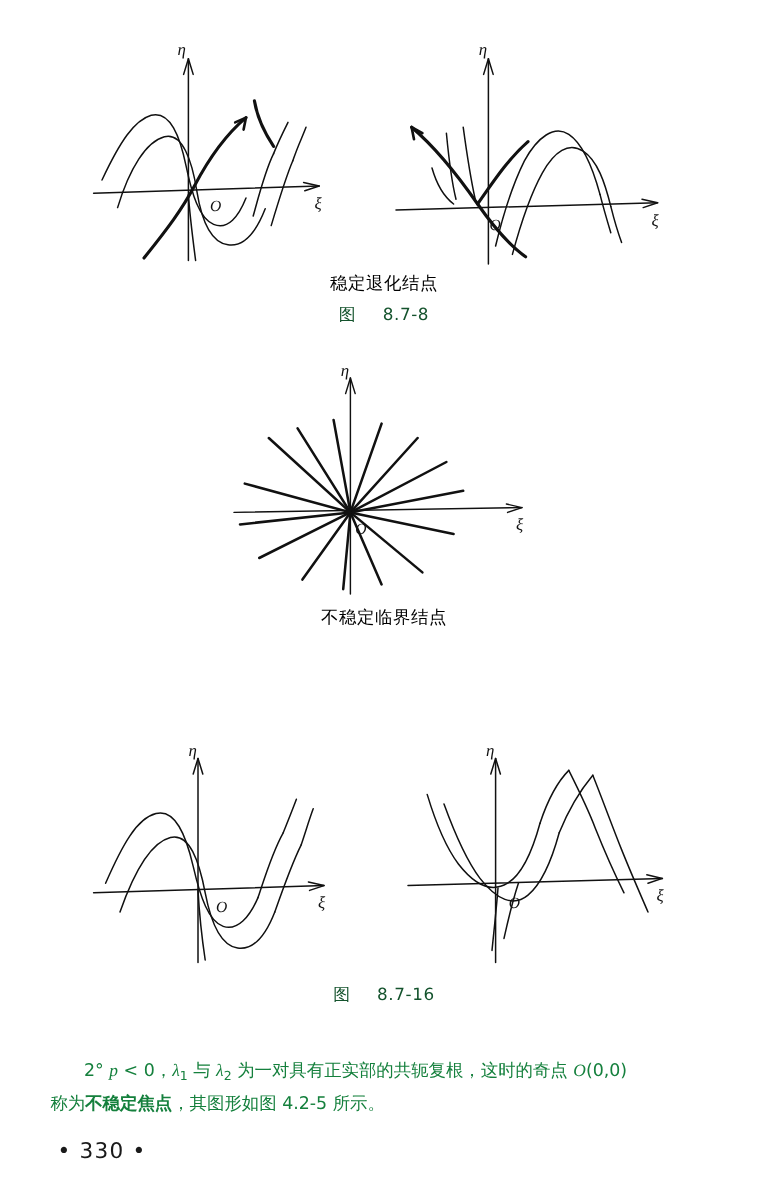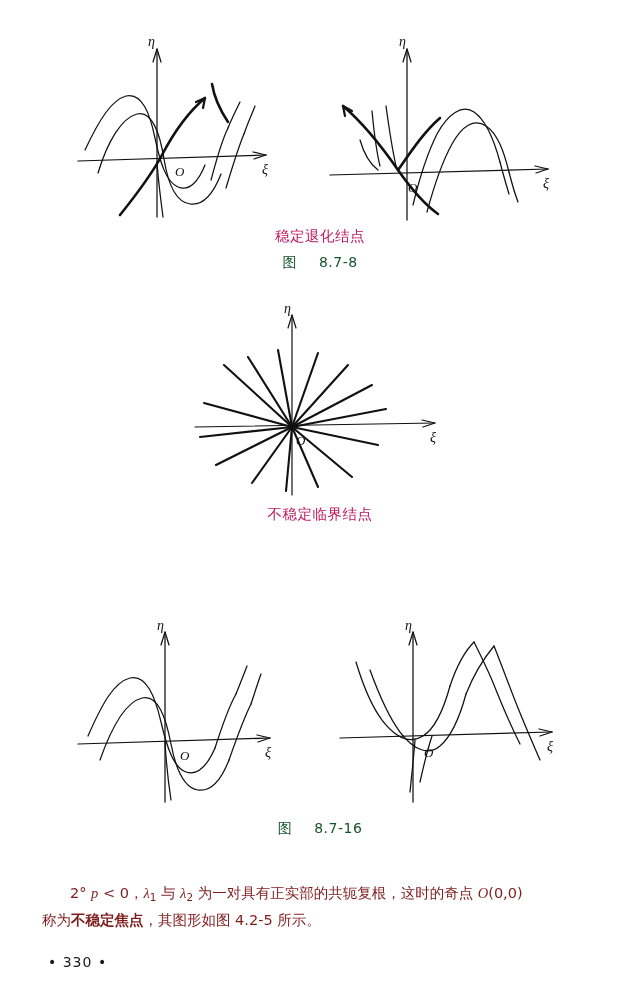--- a/index.html
+++ b/index.html
@@ -26,49 +26,49 @@
   .fig-svg-wrap {
     position: relative;
     width: 100%;
   }
   svg { display: block; }
   .caption {
     text-align: center;
     font-size: 14.5px;
     letter-spacing: 0.5px;
     font-family: "DejaVu Sans", sans-serif;
-    color: #be185d;
+    color: #000000;
   }
   .fig-num {
     text-align: center;
     font-size: 14px;
     font-family: "DejaVu Sans", sans-serif;
     color: #14532d;
     margin-top: 8px;
     letter-spacing: 0.5px;
   }
   .fig-num .lbl { margin-right: 22px; }
   .body-text {
     position: absolute;
     left: 42px;
     right: 38px;
     font-size: 14.5px;
     line-height: 1.85;
     font-family: "DejaVu Sans", sans-serif;
-    color: #7f1d1d;
+    color: #15803d;
   }
   .body-text .indent { display: inline-block; width: 28px; }
   .bold { font-weight: bold; }
   .italic { font-style: italic; font-family: "Liberation Serif", serif; }
   .sub { font-size: 0.72em; vertical-align: -0.28em; }
   .page-num {
     position: absolute;
     left: 48px;
     bottom: 18px;
-    font-size: 14px;
+    font-size: 18px;
     font-family: "DejaVu Sans", sans-serif;
     letter-spacing: 1px;
   }
   .axis-label {
     font-family: "Liberation Serif", serif;
     font-style: italic;
     font-size: 14px;
     fill: #111;
   }
   .origin-label {

